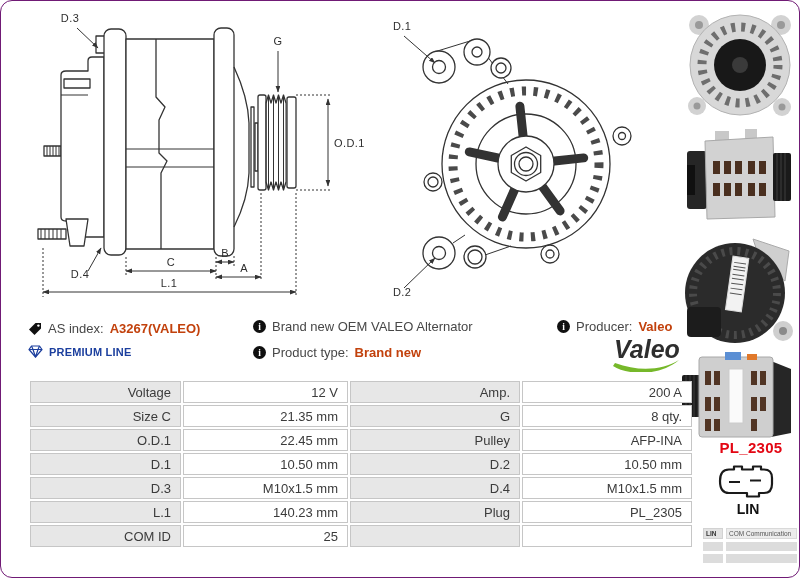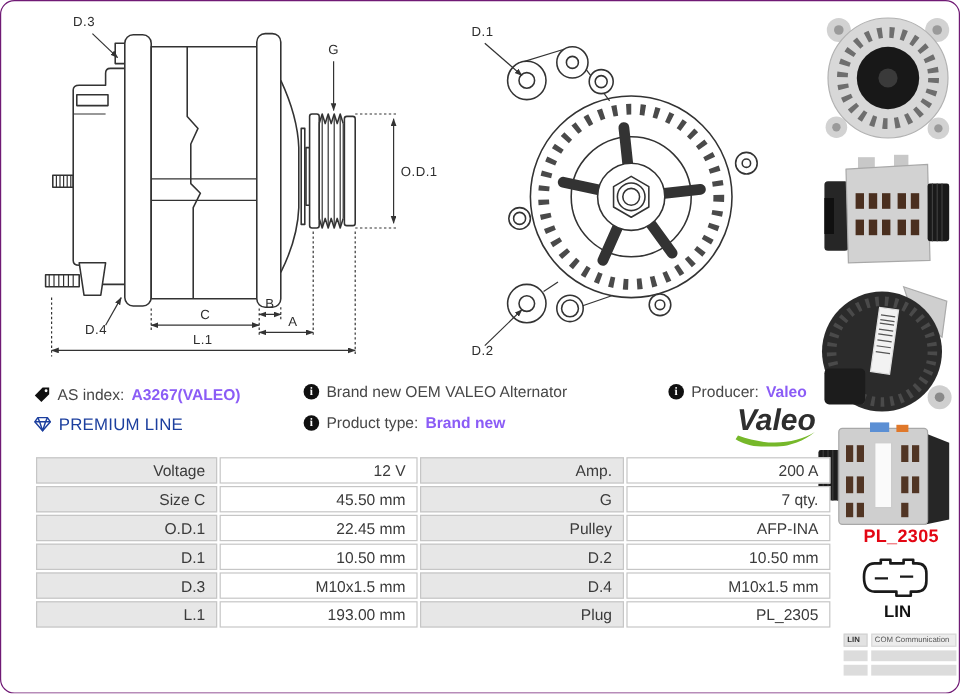--- a/index.html
+++ b/index.html
@@ -5,23 +5,23 @@
   html,body{margin:0;padding:0;background:#fff;font-family:"Liberation Sans",sans-serif;}
   .page{position:relative;width:798px;height:576px;border:1px solid #701a75;border-radius:12px;background:#fff;overflow:hidden;}
   svg text{font-family:"Liberation Sans",sans-serif;fill:#2e2e2e;}
   .ln{stroke:#333;stroke-width:1.3;fill:#fff;stroke-linejoin:round;}
   .lnf{stroke:#333;stroke-width:1.3;fill:none;stroke-linejoin:round;}
   .dim{stroke:#333;stroke-width:1;fill:none;}
   .dot{stroke:#333;stroke-width:1;stroke-dasharray:2 2;fill:none;}
   .dlabel{font-size:11px;letter-spacing:.4px;}
   .abs{position:absolute;}
   .inforow{position:absolute;display:flex;align-items:center;gap:6px;font-size:13px;color:#474747;white-space:nowrap;}
-  .inforow b{color:#8b5cf6;}
+  .inforow b{color:#c2410c;}
   .info-ic{width:13px;height:13px;border-radius:50%;background:#101010;color:#fff;font-size:9.5px;font-weight:bold;font-family:"Liberation Serif",serif;display:flex;align-items:center;justify-content:center;flex:0 0 auto;}
-  .premium{color:#1c3f9e;font-weight:normal;font-size:14px;letter-spacing:.2px;}
+  .premium{color:#1c3f9e;font-weight:bold;font-size:11px;letter-spacing:.2px;}
   .spec{position:absolute;left:27px;top:378px;border-collapse:separate;border-spacing:2px;table-layout:fixed;width:666px;font-size:13px;color:#3b3b3b;}
   .spec td{border:1px solid #c6c6c6;height:20px;text-align:right;padding:0 9px 0 4px;overflow:hidden;}
   .spec td.lab{background:#e7e7e7;}
   .spec td.val{background:#fff;margin-left:29px;}
   .plug-code{position:absolute;left:698px;top:438px;width:104px;text-align:center;font-size:15px;font-weight:bold;color:#e30613;letter-spacing:.3px;}
   .lin-label{position:absolute;left:716px;top:500px;width:62px;text-align:center;font-size:14px;font-weight:bold;color:#111;}
   .comtbl{position:absolute;left:699px;top:524px;border-collapse:separate;border-spacing:3px;table-layout:fixed;width:97px;font-size:6.5px;color:#555;}
   .comtbl td{height:9px;padding:0 2px;overflow:hidden;white-space:nowrap;}
   .comtbl .h1{background:#e2e2e2;font-weight:bold;color:#333;border:1px solid #d2d2d2;}
   .comtbl .h2{background:#ececec;border:1px solid #d9d9d9;}
@@ -262,23 +262,23 @@
       </colgroup>
     <tbody>
         <tr>
           <td class="lab">Voltage</td>
           <td class="val">12 V</td>
           <td class="lab">Amp.</td>
           <td class="val">200 A</td>
         </tr>
         <tr>
           <td class="lab">Size C</td>
-          <td class="val">45.50 mm</td>
+          <td class="val">21.35 mm</td>
           <td class="lab">G</td>
-          <td class="val">7 qty.</td>
+          <td class="val">8 qty.</td>
         </tr>
         <tr>
           <td class="lab">O.D.1</td>
           <td class="val">22.45 mm</td>
           <td class="lab">Pulley</td>
           <td class="val">AFP-INA</td>
         </tr>
         <tr>
           <td class="lab">D.1</td>
           <td class="val">10.50 mm</td>
@@ -286,23 +286,29 @@
           <td class="val">10.50 mm</td>
         </tr>
         <tr>
           <td class="lab">D.3</td>
           <td class="val">M10x1.5 mm</td>
           <td class="lab">D.4</td>
           <td class="val">M10x1.5 mm</td>
         </tr>
         <tr>
           <td class="lab">L.1</td>
-          <td class="val">193.00 mm</td>
+          <td class="val">140.23 mm</td>
           <td class="lab">Plug</td>
           <td class="val">PL_2305</td>
+        </tr>
+        <tr>
+          <td class="lab">COM ID</td>
+          <td class="val">25</td>
+          <td class="lab"></td>
+          <td class="val"></td>
         </tr>
       </tbody>
   </table>
 
   
   <div class="plug-code">PL_2305</div>
   <svg class="abs" style="left:716px;top:464px;" width="58" height="33" viewBox="0 0 58 33">
     <path d="M12,4.5 L17,4.5 L17,1.5 L25,1.5 L25,4.5 L36,4.5 L36,1.5 L44,1.5 L44,4.5 L47,4.5 Q55,4.5 55,13 L55,19 Q55,28 47,28 L42,28 L42,31.5 L30,31.5 L30,28 L12,28 Q3,28 3,16 Q3,4.5 12,4.5 Z" fill="#fff" stroke="#1a1a1a" stroke-width="2.2" stroke-linejoin="round"></path>
     <path d="M12,17 H23 M33,15.5 H44" stroke="#1a1a1a" stroke-width="2"></path>
   </svg>

